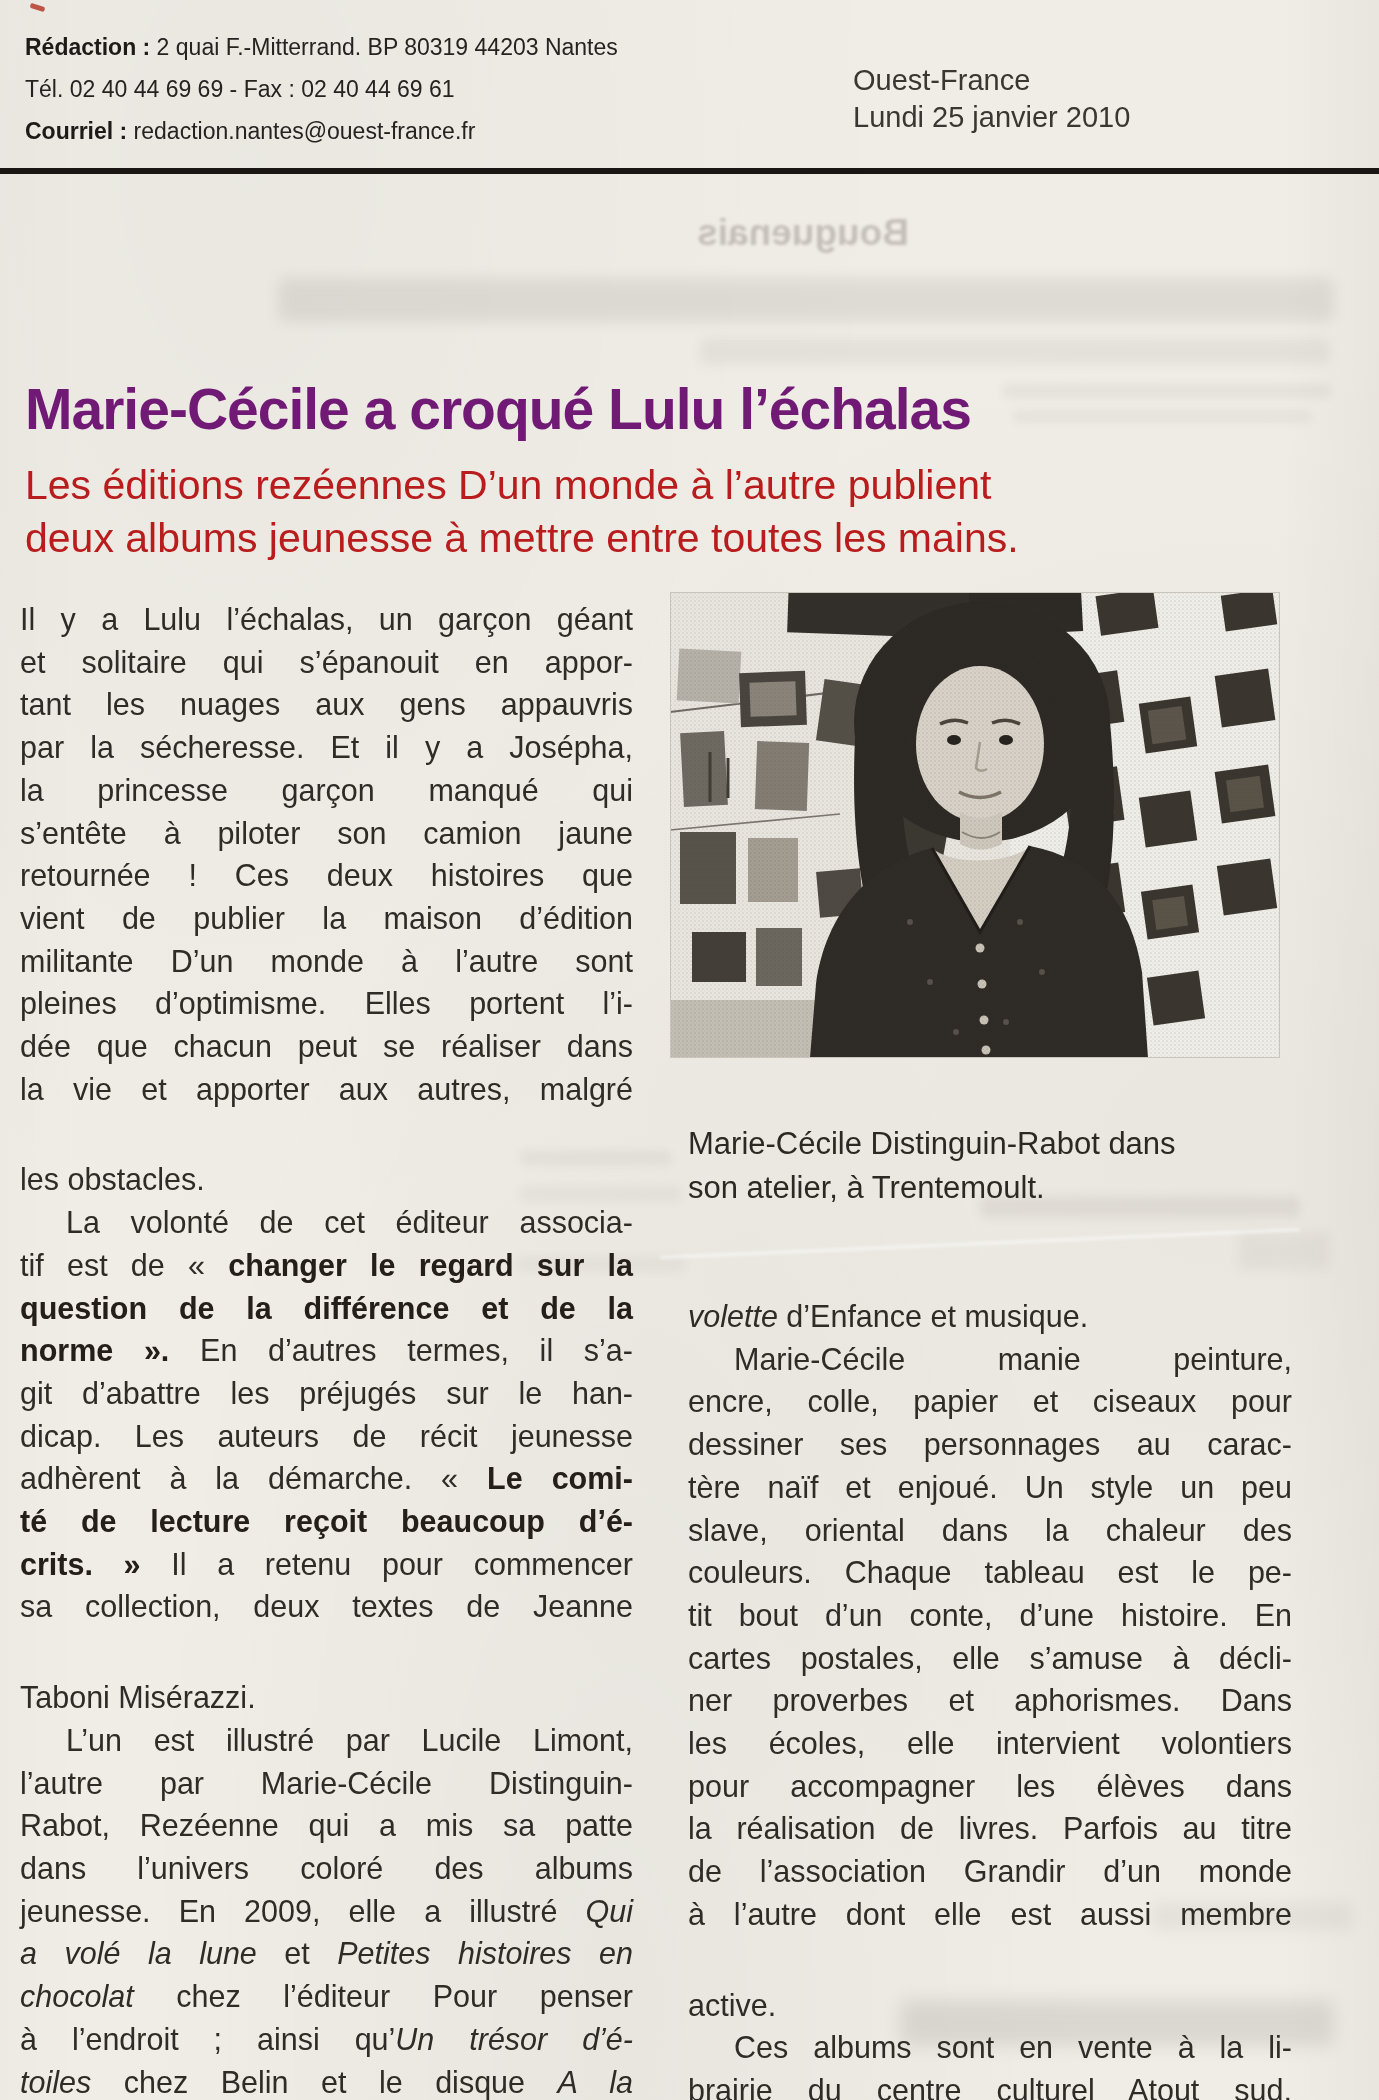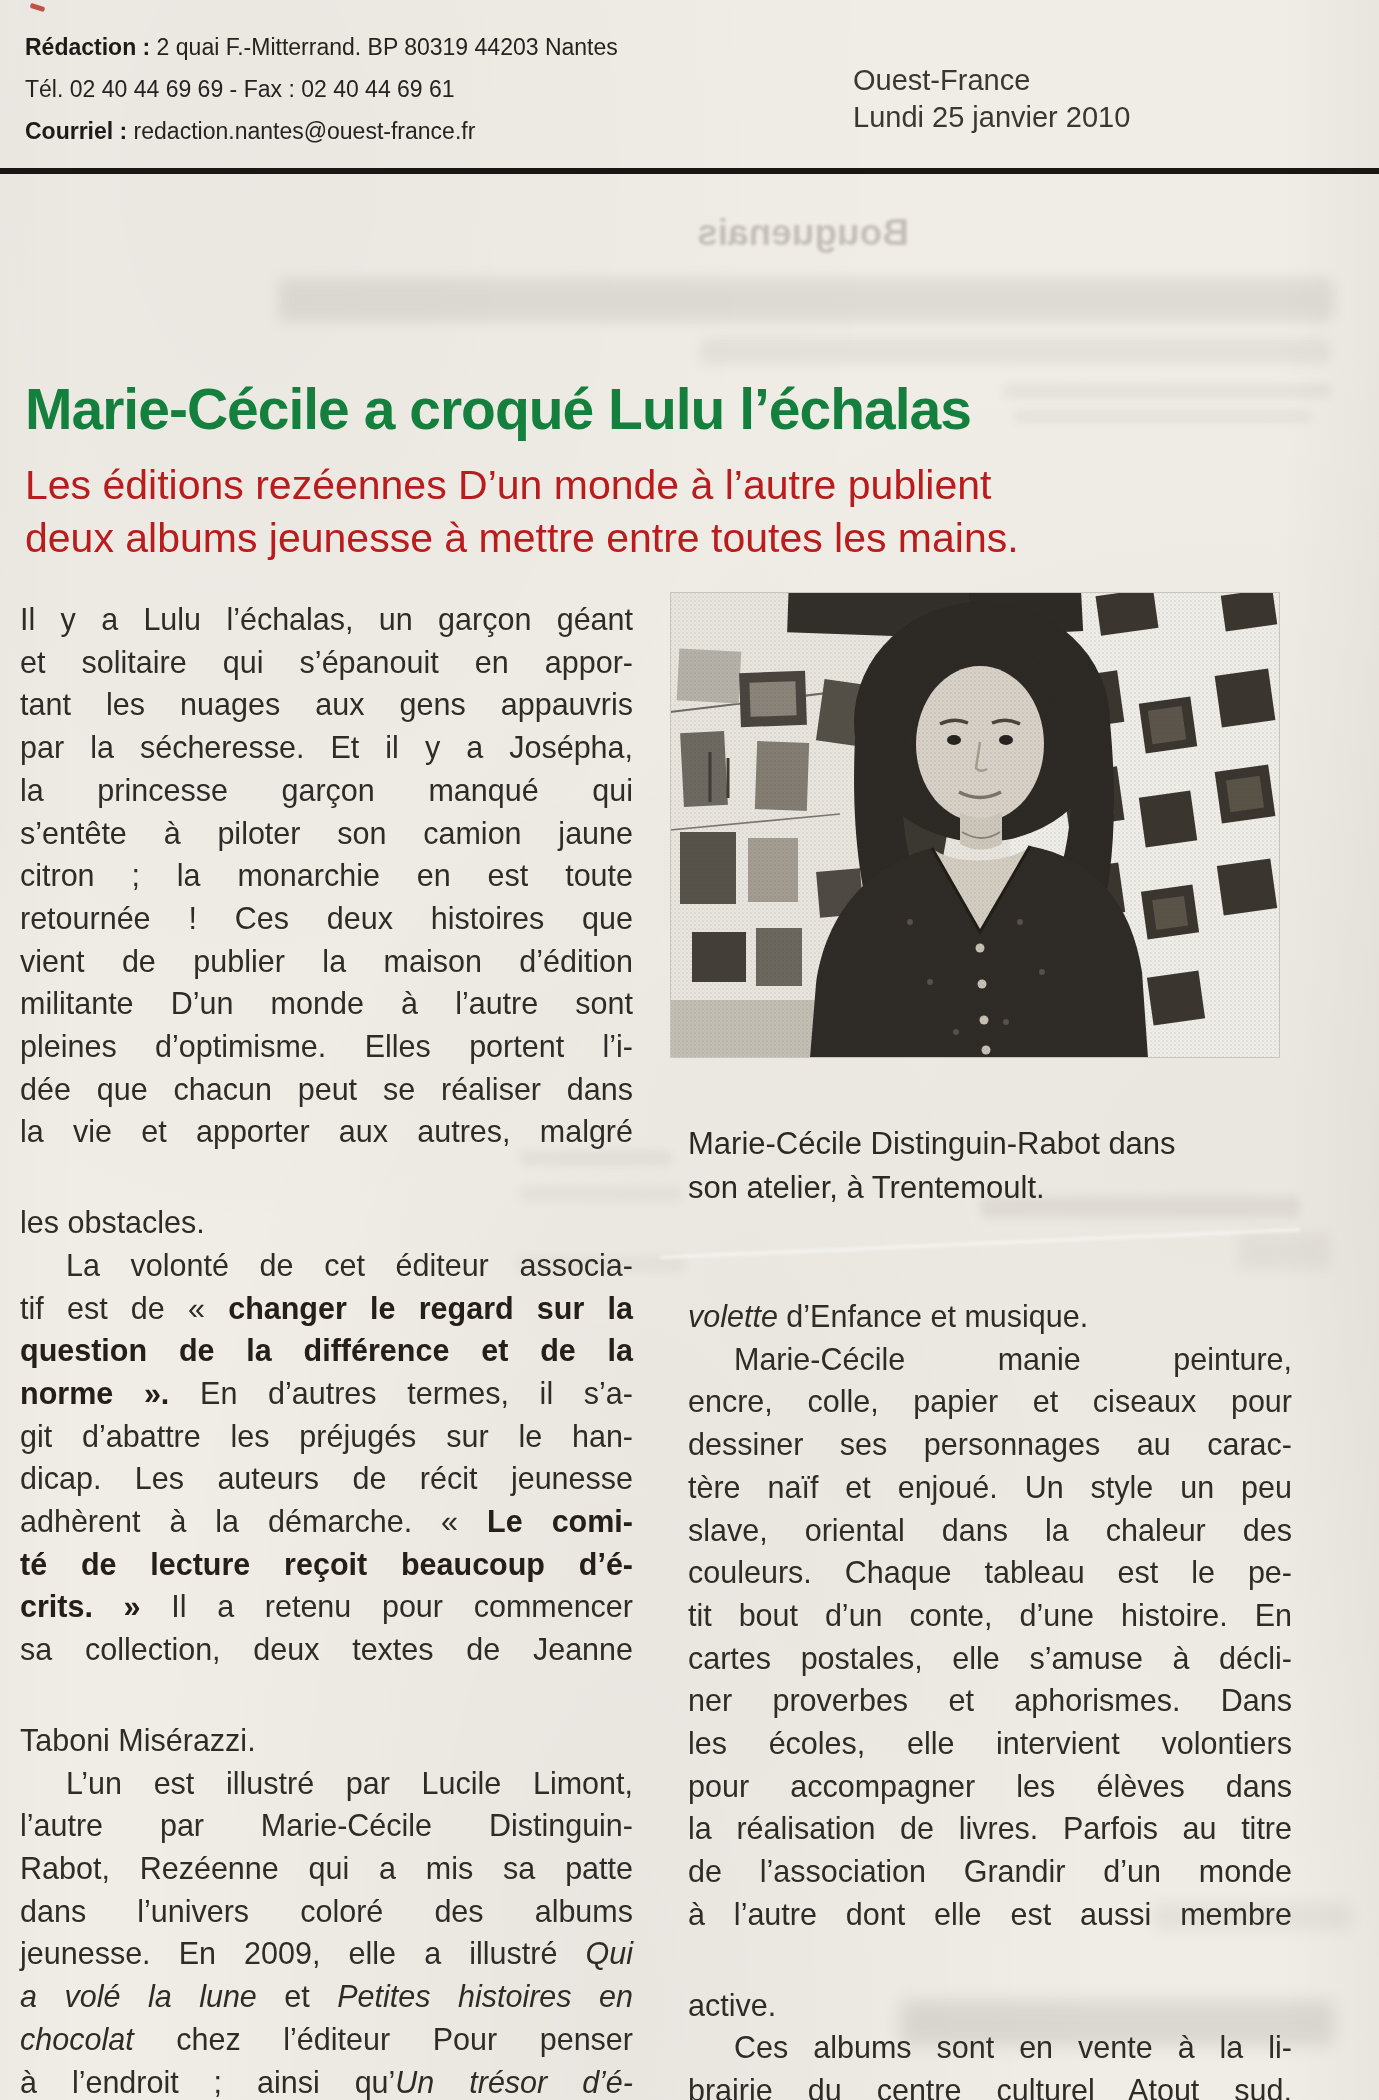--- a/index.html
+++ b/index.html
@@ -33,21 +33,21 @@
   .g5{left:980px;top:1196px;width:320px;height:22px;filter:blur(5px);opacity:.10;}
   .g6{left:1238px;top:1232px;width:92px;height:38px;filter:blur(6px);opacity:.07;}
   .g7{left:520px;top:1150px;width:152px;height:16px;filter:blur(4px);opacity:.07;}
   .g8{left:520px;top:1186px;width:162px;height:16px;filter:blur(4px);opacity:.06;}
   .g9{left:516px;top:1256px;width:170px;height:16px;filter:blur(4px);opacity:.06;}
   .g10{left:900px;top:2000px;width:434px;height:46px;filter:blur(9px);opacity:.16;}
   .g11{left:1152px;top:1902px;width:200px;height:28px;filter:blur(7px);opacity:.08;}
   .speck{left:30px;top:5px;width:15px;height:5px;background:#b6382c;opacity:.85;border-radius:2px;transform:rotate(18deg);}
 
   
-  #headline{left:25px;top:376px;width:1330px;font-size:57px;font-weight:700;letter-spacing:-1px;color:#15803d;white-space:nowrap;}
+  #headline{left:25px;top:376px;width:1330px;font-size:57px;font-weight:700;letter-spacing:-1px;color:#701a75;white-space:nowrap;}
   #subhead{left:25px;top:459px;width:1120px;font-size:41px;line-height:53px;color:#b91c1c;}
 
   .col{font-size:30.5px;line-height:42.7px;color:#2f2c28;}
   #col-left{left:20px;top:598px;width:613px;}
   #col-right{left:688px;top:1247px;width:604px;}
   .bl{text-align:justify;text-align-last:justify;}
   .bl.e{text-align-last:left;margin-top:48px;}
   .bl.in{text-indent:46px;}
   .b{font-weight:700;color:#242019;margin-top:32px;}
   .i{font-style:italic;}
@@ -93,21 +93,20 @@
   <div>deux albums jeunesse à mettre entre toutes les mains.</div>
 </div>
 
 <div id="col-left" class="abs col">
     <div class="bl"><span>Il y a Lulu l’échalas, un garçon géant</span></div>
     <div class="bl"><span>et solitaire qui s’épanouit en appor-</span></div>
     <div class="bl"><span>tant les nuages aux gens appauvris</span></div>
     <div class="bl"><span>par la sécheresse. Et il y a Josépha,</span></div>
     <div class="bl"><span>la princesse garçon manqué qui</span></div>
     <div class="bl"><span>s’entête à piloter son camion jaune</span></div>
-    <div class="bl"><span>citron ; la monarchie en est toute</span></div>
     <div class="bl"><span>retournée ! Ces deux histoires que</span></div>
     <div class="bl"><span>vient de publier la maison d’édition</span></div>
     <div class="bl"><span>militante D’un monde à l’autre sont</span></div>
     <div class="bl"><span>pleines d’optimisme. Elles portent l’i-</span></div>
     <div class="bl"><span>dée que chacun peut se réaliser dans</span></div>
     <div class="bl"><span>la vie et apporter aux autres, malgré</span></div>
     <div class="bl e"><span>les obstacles.</span></div>
     <div class="bl in"><span>La volonté de cet éditeur associa-</span></div>
     <div class="bl"><span>tif est de « </span><span class="b">changer le regard sur la</span></div>
     <div class="bl"><span class="b">question de la différence et de la</span></div>

